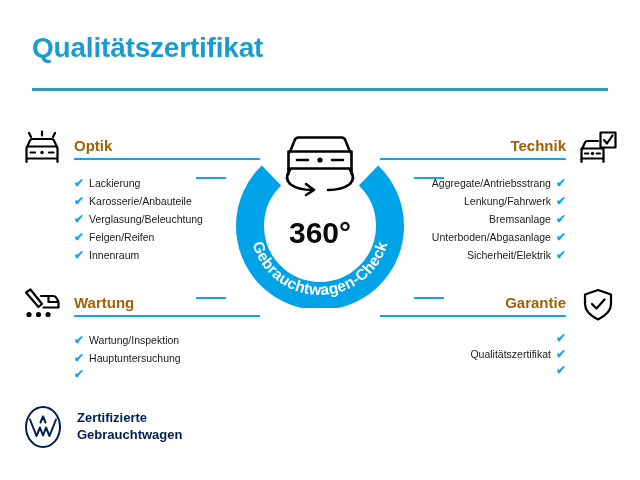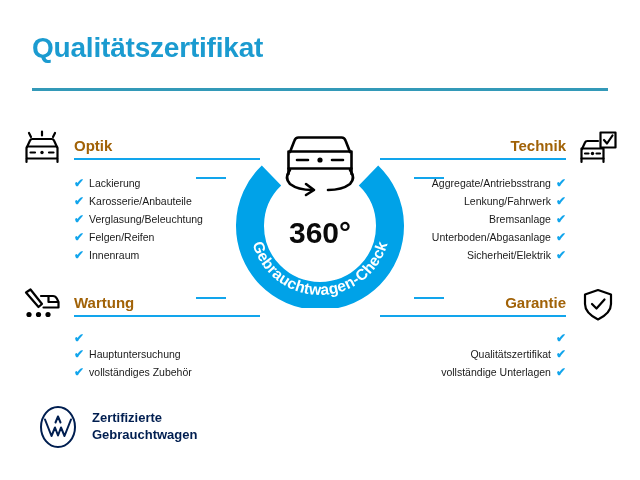--- a/index.html
+++ b/index.html
@@ -134,21 +134,21 @@
     left: 228px;
     top: 118px;
     width: 184px;
     height: 190px;
   }
   .badge svg { display: block; }
 
   
   .footer {
     position: absolute;
-    left: 36px;
+    left: 21px;
     top: 405px;
     display: flex;
     align-items: center;
     gap: 12px;
   }
   .vw-logo { width: 44px; height: 44px; flex: 0 0 44px; }
   .vw-logo svg { display: block; }
   .vw-text {
     font-size: 13px;
     font-weight: bold;
@@ -225,28 +225,28 @@
           </svg>
         </span>
         <span class="sec-titlewrap">
           <span class="sec-title" style="display:block">Wartung</span>
           <span class="sec-underline" style="display:block"></span>
         </span>
       </div>
       <ul class="items">
         <li class="item">
           <span class="check">✔</span>
+          <span>Wartung/Inspektion</span>
         </li>
         <li class="item">
           <span class="check">✔</span>
           <span>Hauptuntersuchung</span>
         </li>
         <li class="item">
           <span class="check">✔</span>
-          <span>vollständiges Zubehör</span>
         </li>
       </ul>
     </div>
 
   </div>
 
   <div class="col-right">
 
     <div class="section">
       <div class="sec-head">
@@ -306,21 +306,20 @@
       <ul class="items">
         <li class="item">
           <span class="check">✔</span>
         </li>
         <li class="item">
           <span class="check">✔</span>
           <span>Qualitätszertifikat</span>
         </li>
         <li class="item">
           <span class="check">✔</span>
-          <span>vollständige Unterlagen</span>
         </li>
       </ul>
     </div>
 
   </div>
 
   <div class="badge">
     <svg width="184" height="190" viewBox="0 0 184 190">
       <defs>
         <path id="arcpath" d="M 22 107 A 70 70 0 1 0 162 107"></path>

